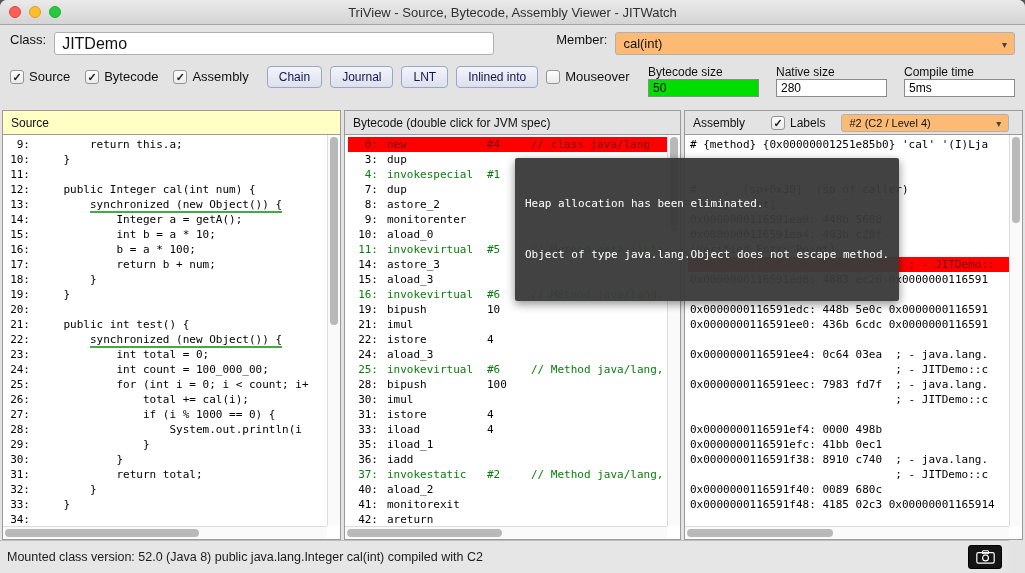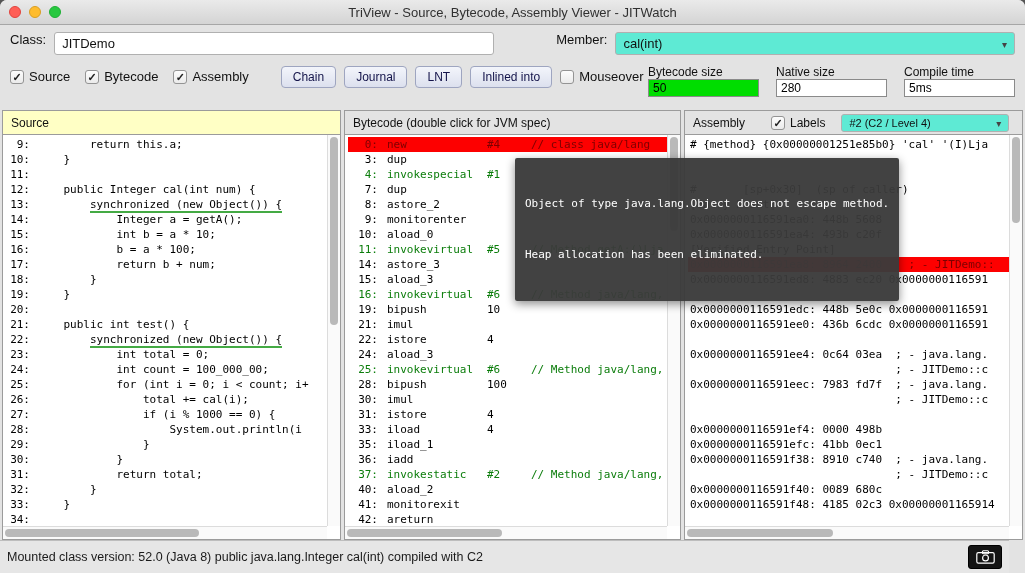--- a/index.html
+++ b/index.html
@@ -14,39 +14,39 @@
   .traffic-lights { position:absolute; left:9px; top:0; height:100%; display:flex; align-items:center; gap:8px; }
   .tl { width:12px; height:12px; border-radius:50%; display:inline-block; }
   .tl.red { background:#ff5f57; border:1px solid #e0443e; }
   .tl.yellow { background:#febc2e; border:1px solid #d89e24; }
   .tl.green { background:#28c840; border:1px solid #1eaf34; }
 
   
   .form-row { display:flex; align-items:flex-start; padding:7px 10px 4px 10px; gap:8px; }
   .fl { font-size:13px; color:#111; }
   .class-input { width:440px; height:23px; border:1px solid #b0b0b0; border-radius:3px; padding:0 7px;
-                 font-size:13px; font-family:inherit; background:#fff; color:#111; }
+                 font-size:16px; font-family:inherit; background:#fff; color:#111; }
   .fl.member { margin-left:54px; }
-  .dropdown { background:#5eead4; border:1px solid #b0b0b0; border-radius:3px; display:flex; align-items:center;
+  .dropdown { background:#fdba74; border:1px solid #b0b0b0; border-radius:3px; display:flex; align-items:center;
               justify-content:space-between; padding:0 7px; font-size:13px; color:#111; }
   .member-dd { flex:1; height:23px; }
   .dd-arrow::after { content:"▾"; color:#444; font-size:10px; }
 
   
   .toolbar { display:flex; align-items:flex-start; padding:6px 10px 0 10px; height:45px; }
   .cb-group { display:flex; align-items:center; gap:5px; font-size:13px; color:#111; margin-top:4px; }
   .cb-group + .cb-group { margin-left:15px; }
   .checkbox { width:14px; height:14px; flex:none; background:linear-gradient(#fdfdfd,#ebebeb);
               border:1px solid #949494; border-radius:3px; font-size:11px; line-height:12px;
               text-align:center; color:#222; font-weight:bold; }
   .checkbox.checked::after { content:"✓"; }
   .tb-btn { height:22px; margin-top:1px; margin-left:8px; padding:0 11px; border:1px solid #9ea5c0;
             border-radius:4px; background:linear-gradient(#f3f5fb,#dce0ee); font-size:12px; color:#14144a;
             font-family:inherit; }
-  .tb-btn.first { margin-left:32px; }
+  .tb-btn.first { margin-left:18px; }
   .cb-group.mouseover { margin-left:8px; }
   .stats { margin-left:auto; display:flex; gap:17px; }
   .stat { width:111px; }
   .stat-label { font-size:12px; color:#111; margin-bottom:0; }
   .stat-field { height:18px; border:1px solid #8a8a8a; background:#fff; font-size:12px; color:#000;
                 padding:1px 4px; line-height:14px; }
 
   
   .panels { position:absolute; top:110px; left:2px; right:2px; bottom:33px; display:flex; gap:3px; }
   .panel { display:flex; flex-direction:column; border:1px solid #9b9b9b; background:#fff; }
@@ -288,22 +288,22 @@
         </div>
         <div class="hscroll">
           <div class="hthumb" style="width:45%;"></div>
         </div>
       </div>
     </div>
 
   </div>
 
   <div class="tooltip">
+    <div>Heap allocation has been eliminated.</div>
     <div>Object of type java.lang.Object does not escape method.</div>
-    <div>Heap allocation has been eliminated.</div>
   </div>
 
   <div class="statusbar">
     <span>Mounted class version: 52.0 (Java 8) public java.lang.Integer cal(int) compiled with C2</span>
     <button class="camera-btn">
       <svg width="19" height="14" viewBox="0 0 19 14">
         <rect x="0.8" y="2.6" width="17.4" height="10.6" rx="1.6" fill="none" stroke="#ffffff" stroke-width="1.2"></rect>
         <rect x="6.4" y="0.7" width="6.2" height="3" rx="1" fill="none" stroke="#ffffff" stroke-width="1.1"></rect>
         <circle cx="9.5" cy="7.9" r="2.9" fill="none" stroke="#ffffff" stroke-width="1.2"></circle>
       </svg>

